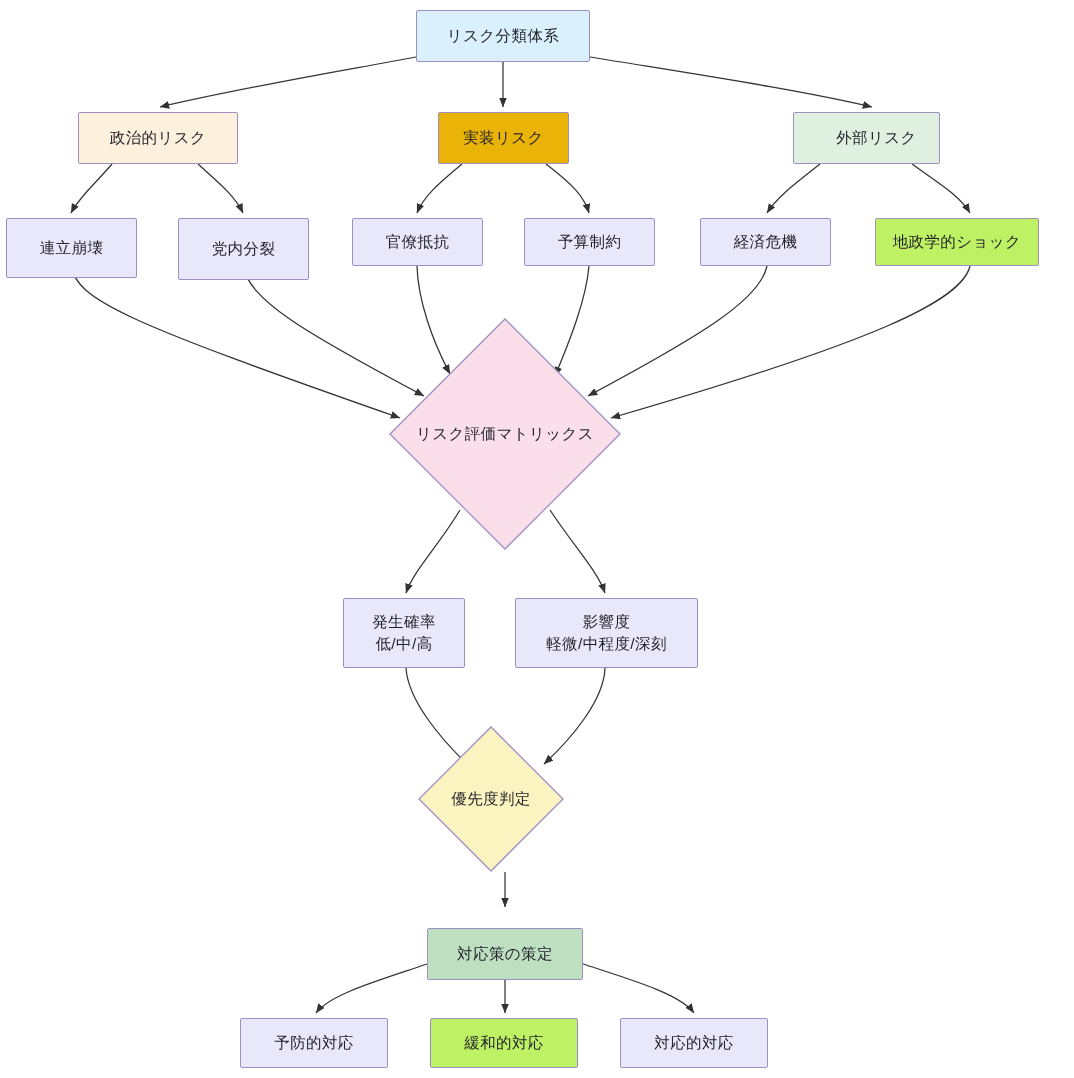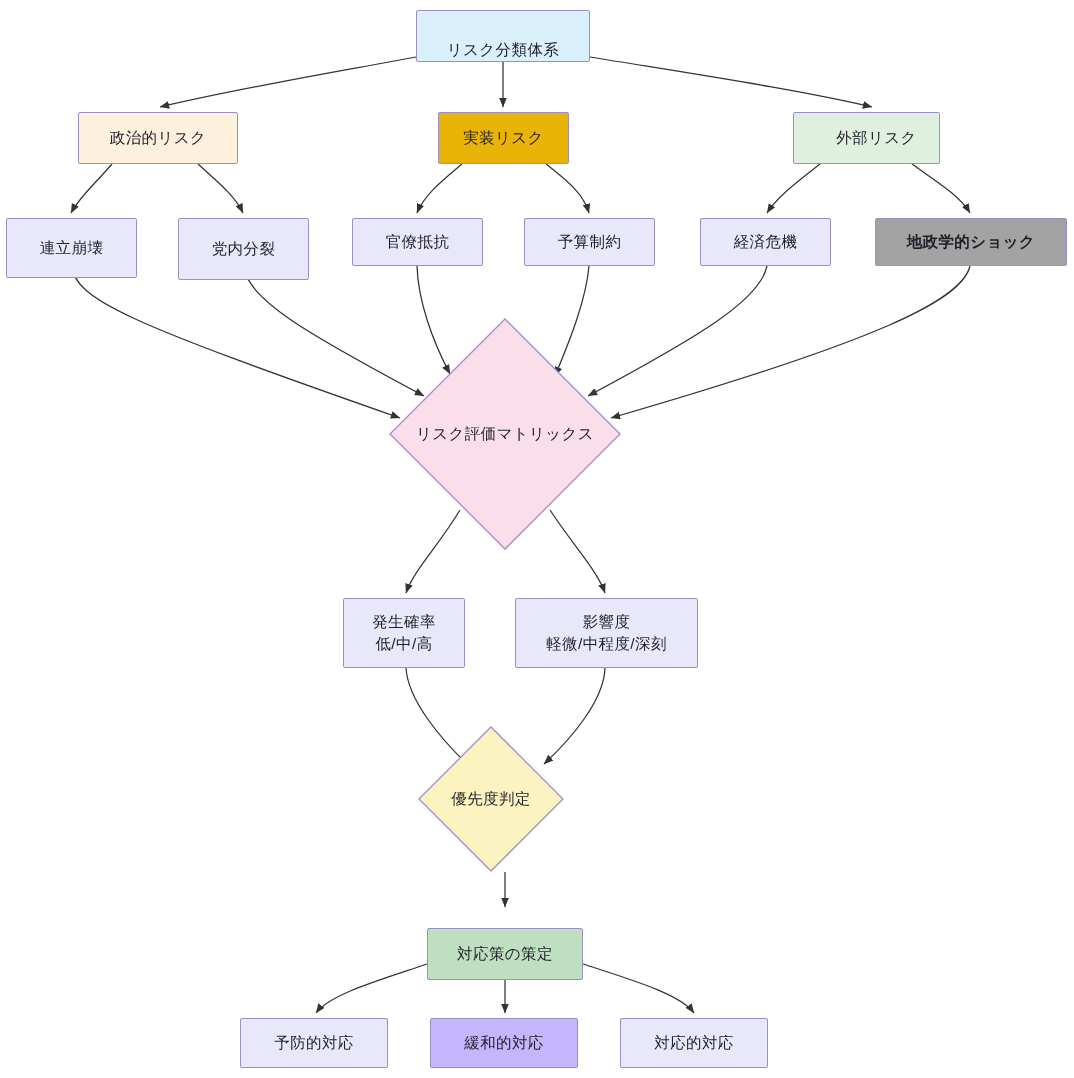--- a/index.html
+++ b/index.html
@@ -101,21 +101,21 @@
         <path d="M 406 668 C 408 700 440 738 467 764" fill="none" stroke="#333333" stroke-width="1.25" marker-end="url(#arrowhead)"></path>
         <path d="M 605 668 C 604 700 572 738 544 764" fill="none" stroke="#333333" stroke-width="1.25" marker-end="url(#arrowhead)"></path>
         <path d="M 505 872 L 505 907" fill="none" stroke="#333333" stroke-width="1.25" marker-end="url(#arrowhead)"></path>
         <path d="M 427 964 C 380 980 330 994 316 1013" fill="none" stroke="#333333" stroke-width="1.25" marker-end="url(#arrowhead)"></path>
         <path d="M 505 964 L 505 1013" fill="none" stroke="#333333" stroke-width="1.25" marker-end="url(#arrowhead)"></path>
         <path d="M 583 964 C 632 980 680 994 694 1013" fill="none" stroke="#333333" stroke-width="1.25" marker-end="url(#arrowhead)"></path>
       </g>
   </svg>
 
   <div id="node-layer">
-      <div class="node" style="left: 416px; top: 10px; width: 174px; height: 52px; background: rgb(219, 240, 253); border-color: rgb(157, 142, 196); align-items: flex-end;">
+      <div class="node" style="left: 416px; top: 10px; width: 174px; height: 52px; background: rgb(219, 240, 253); border-color: rgb(157, 142, 196);">
         <span class="label">リスク分類体系</span>
       </div>
       <div class="node" style="left: 78px; top: 112px; width: 160px; height: 52px; background: rgb(253, 240, 221); border-color: rgb(157, 142, 196);">
         <span class="label">政治的リスク</span>
       </div>
       <div class="node" style="left: 438px; top: 112px; width: 131px; height: 52px; background: #eab308; border-color: rgb(157, 142, 196);">
         <span class="label">実装リスク</span>
       </div>
       <div class="node" style="left: 793px; top: 112px; width: 147px; height: 52px; background: rgb(223, 240, 224); border-color: rgb(157, 142, 196); padding-left: 20px;">
         <span class="label">外部リスク</span>
@@ -128,21 +128,21 @@
       </div>
       <div class="node" style="left: 352px; top: 218px; width: 131px; height: 48px; background: rgb(233, 232, 250); border-color: rgb(157, 142, 196);">
         <span class="label">官僚抵抗</span>
       </div>
       <div class="node" style="left: 524px; top: 218px; width: 131px; height: 48px; background: rgb(233, 232, 250); border-color: rgb(157, 142, 196);">
         <span class="label">予算制約</span>
       </div>
       <div class="node" style="left: 700px; top: 218px; width: 131px; height: 48px; background: rgb(233, 232, 250); border-color: rgb(157, 142, 196);">
         <span class="label">経済危機</span>
       </div>
-      <div class="node" style="left: 875px; top: 218px; width: 192px; height: 48px; background: #a3a3a3; border-color: rgb(157, 142, 196); font-weight: bold;">
+      <div class="node" style="left: 875px; top: 218px; width: 164px; height: 48px; background: #bef264; border-color: rgb(157, 142, 196);">
         <span class="label">地政学的ショック</span>
       </div>
       <div class="diamond-wrap" style="left: 389px; top: 318px; width: 232px; height: 232px;">
         <svg class="diamond-shape" viewBox="0 0 232 232">
           <polygon points="116,1 231,116 116,231 1,116" fill="#fadee9" stroke="#9d8ec4" stroke-width="1.3"></polygon>
         </svg>
         <div class="diamond-text">
           <span>リスク評価マトリックス</span>
         </div>
       </div>
@@ -161,21 +161,21 @@
         <div class="diamond-text">
           <span>優先度判定</span>
         </div>
       </div>
       <div class="node" style="left: 427px; top: 912px; width: 156px; height: 52px; background: rgb(191, 224, 192); border-color: rgb(157, 142, 196); margin-top: 16px;">
         <span class="label">対応策の策定</span>
       </div>
       <div class="node" style="left: 240px; top: 1018px; width: 148px; height: 50px; background: rgb(233, 232, 250); border-color: rgb(157, 142, 196);">
         <span class="label">予防的対応</span>
       </div>
-      <div class="node" style="left: 430px; top: 1018px; width: 148px; height: 50px; background: #c4b5fd; border-color: rgb(157, 142, 196);">
+      <div class="node" style="left: 430px; top: 1018px; width: 148px; height: 50px; background: #bef264; border-color: rgb(157, 142, 196);">
         <span class="label">緩和的対応</span>
       </div>
       <div class="node" style="left: 620px; top: 1018px; width: 148px; height: 50px; background: rgb(233, 232, 250); border-color: rgb(157, 142, 196);">
         <span class="label">対応的対応</span>
       </div>
     </div>
 
 </div>
 
 </body></html>

